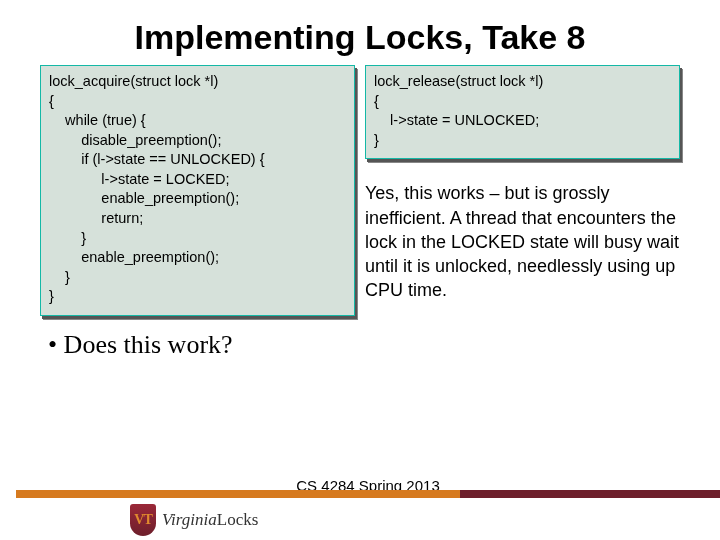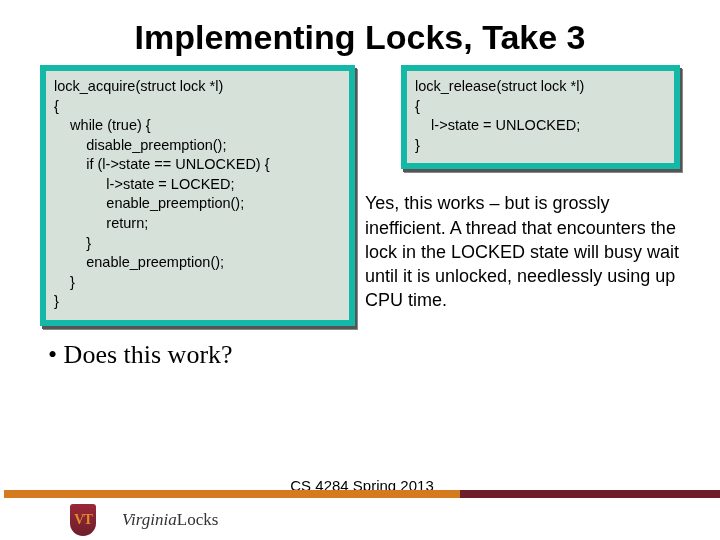--- a/index.html
+++ b/index.html
@@ -3,55 +3,55 @@
 <meta charset="utf-8">
 <style>
   * { margin: 0; padding: 0; box-sizing: border-box; }
   html, body { width: 720px; height: 540px; font-family: Arial, Helvetica, sans-serif; background: #fff; overflow: hidden; }
   .slide { position: relative; width: 720px; height: 540px; }
   .title { font-size: 34px; text-align: center; padding-top: 18px; padding-bottom: 8px; color: #000; }
   .content { display: flex; gap: 10px; padding: 0 40px; }
   .col { flex: 1; }
   .codebox {
     background: #d6e1da;
-    border: 6px solid #14b8a6;
+    border: 1px solid #14b8a6;
     box-shadow: 2px 3px 0 #555, 3px 4px 0 #888;
     padding: 6px 8px 8px 8px;
     font-family: Arial, Helvetica, sans-serif;
     font-size: 14.5px;
     line-height: 1.35;
     white-space: pre;
     color: #000;
   }
-  .codebox.right { min-height: 82px; margin-left: 36px; }
+  .codebox.right { min-height: 82px; }
   .bullet { font-size: 26px; margin-top: 14px; padding-left: 8px; font-family: Liberation Serif, serif; }
   .analysis { font-size: 18px; line-height: 1.35; margin-top: 22px; color: #000; }
-  .footer-area { position: absolute; left: 4px; right: 0; bottom: 0; height: 56px; }
+  .footer-area { position: absolute; left: 16px; right: 0; bottom: 0; height: 56px; }
   .footer-bar { position: absolute; left: 0; right: 0; bottom: 42px; height: 8px; display: flex; }
   .bar-orange { flex: 1; background: #d67a1f; }
   .bar-maroon { width: 260px; background: #6d1f2b; }
   .footer-label { position: absolute; left: 0; right: 0; bottom: 46px; text-align: center; font-size: 15px; color: #000; }
   .logo { position: absolute; left: 66px; bottom: 4px; display: flex; align-items: center; gap: 6px; }
   .logo-shield {
     width: 26px; height: 32px;
     background: linear-gradient(180deg, #9a2838 0%, #6d1f2b 100%);
     border-radius: 3px 3px 50% 50% / 3px 3px 40% 40%;
     position: relative;
-    display: flex; align-items: center; justify-content: center;
+    display: flex; align-items: center; justify-content: center; margin-left: 48px;
   }
   .logo-vt { color: #e08a2e; font-family: Georgia, 'Times New Roman', serif; font-weight: bold; font-size: 14px; letter-spacing: -1px; }
   .logo-text { font-family: Georgia, 'Times New Roman', serif; font-size: 17px; color: #333; }
-  .logo-text i { font-style: italic; margin-left: 20px; }
+  .logo-text i { font-style: italic; }
 </style>
 </head>
 <body>
 
 <div class="slide">
 
-  <h1 class="title">Implementing Locks, Take 3</h1>
+  <h1 class="title">Implementing Locks, Take 8</h1>
 
   <div class="content">
     <div class="col">
       <div class="codebox">lock_acquire(struct lock *l)
 {
     while (true) {
         disable_preemption();
         if (l-&gt;state == UNLOCKED) {
              l-&gt;state = LOCKED;
              enable_preemption();

